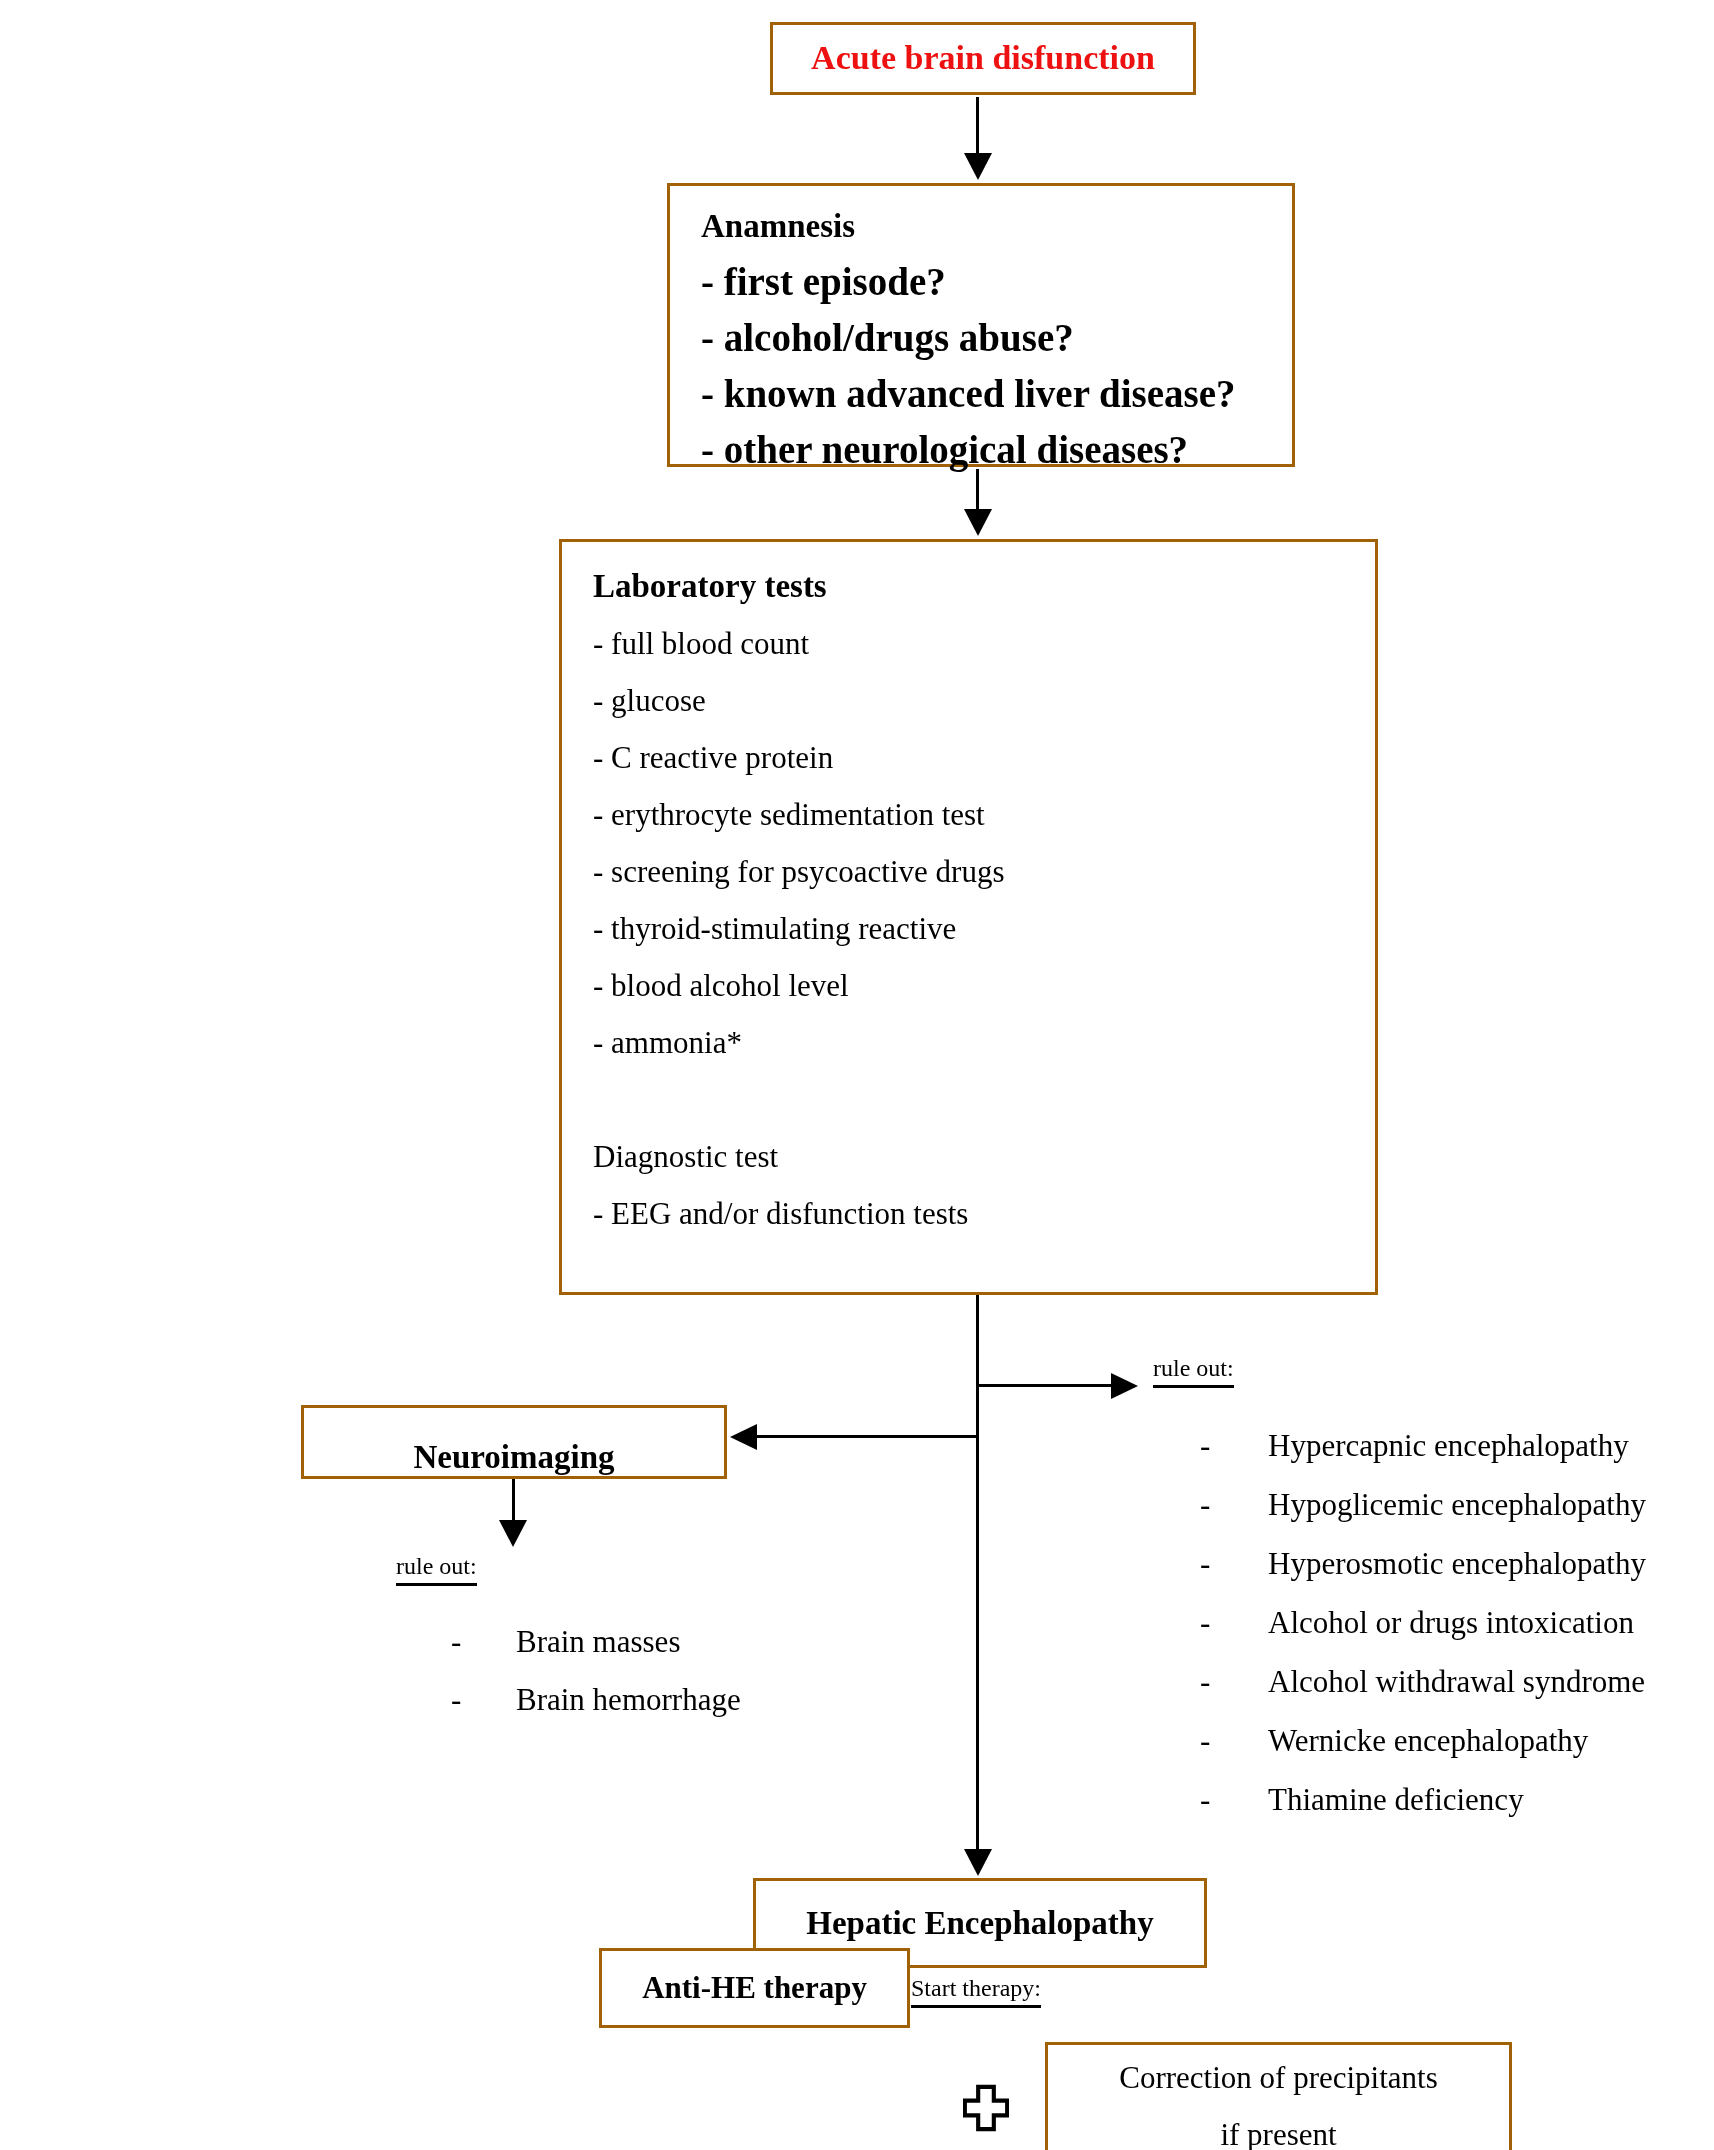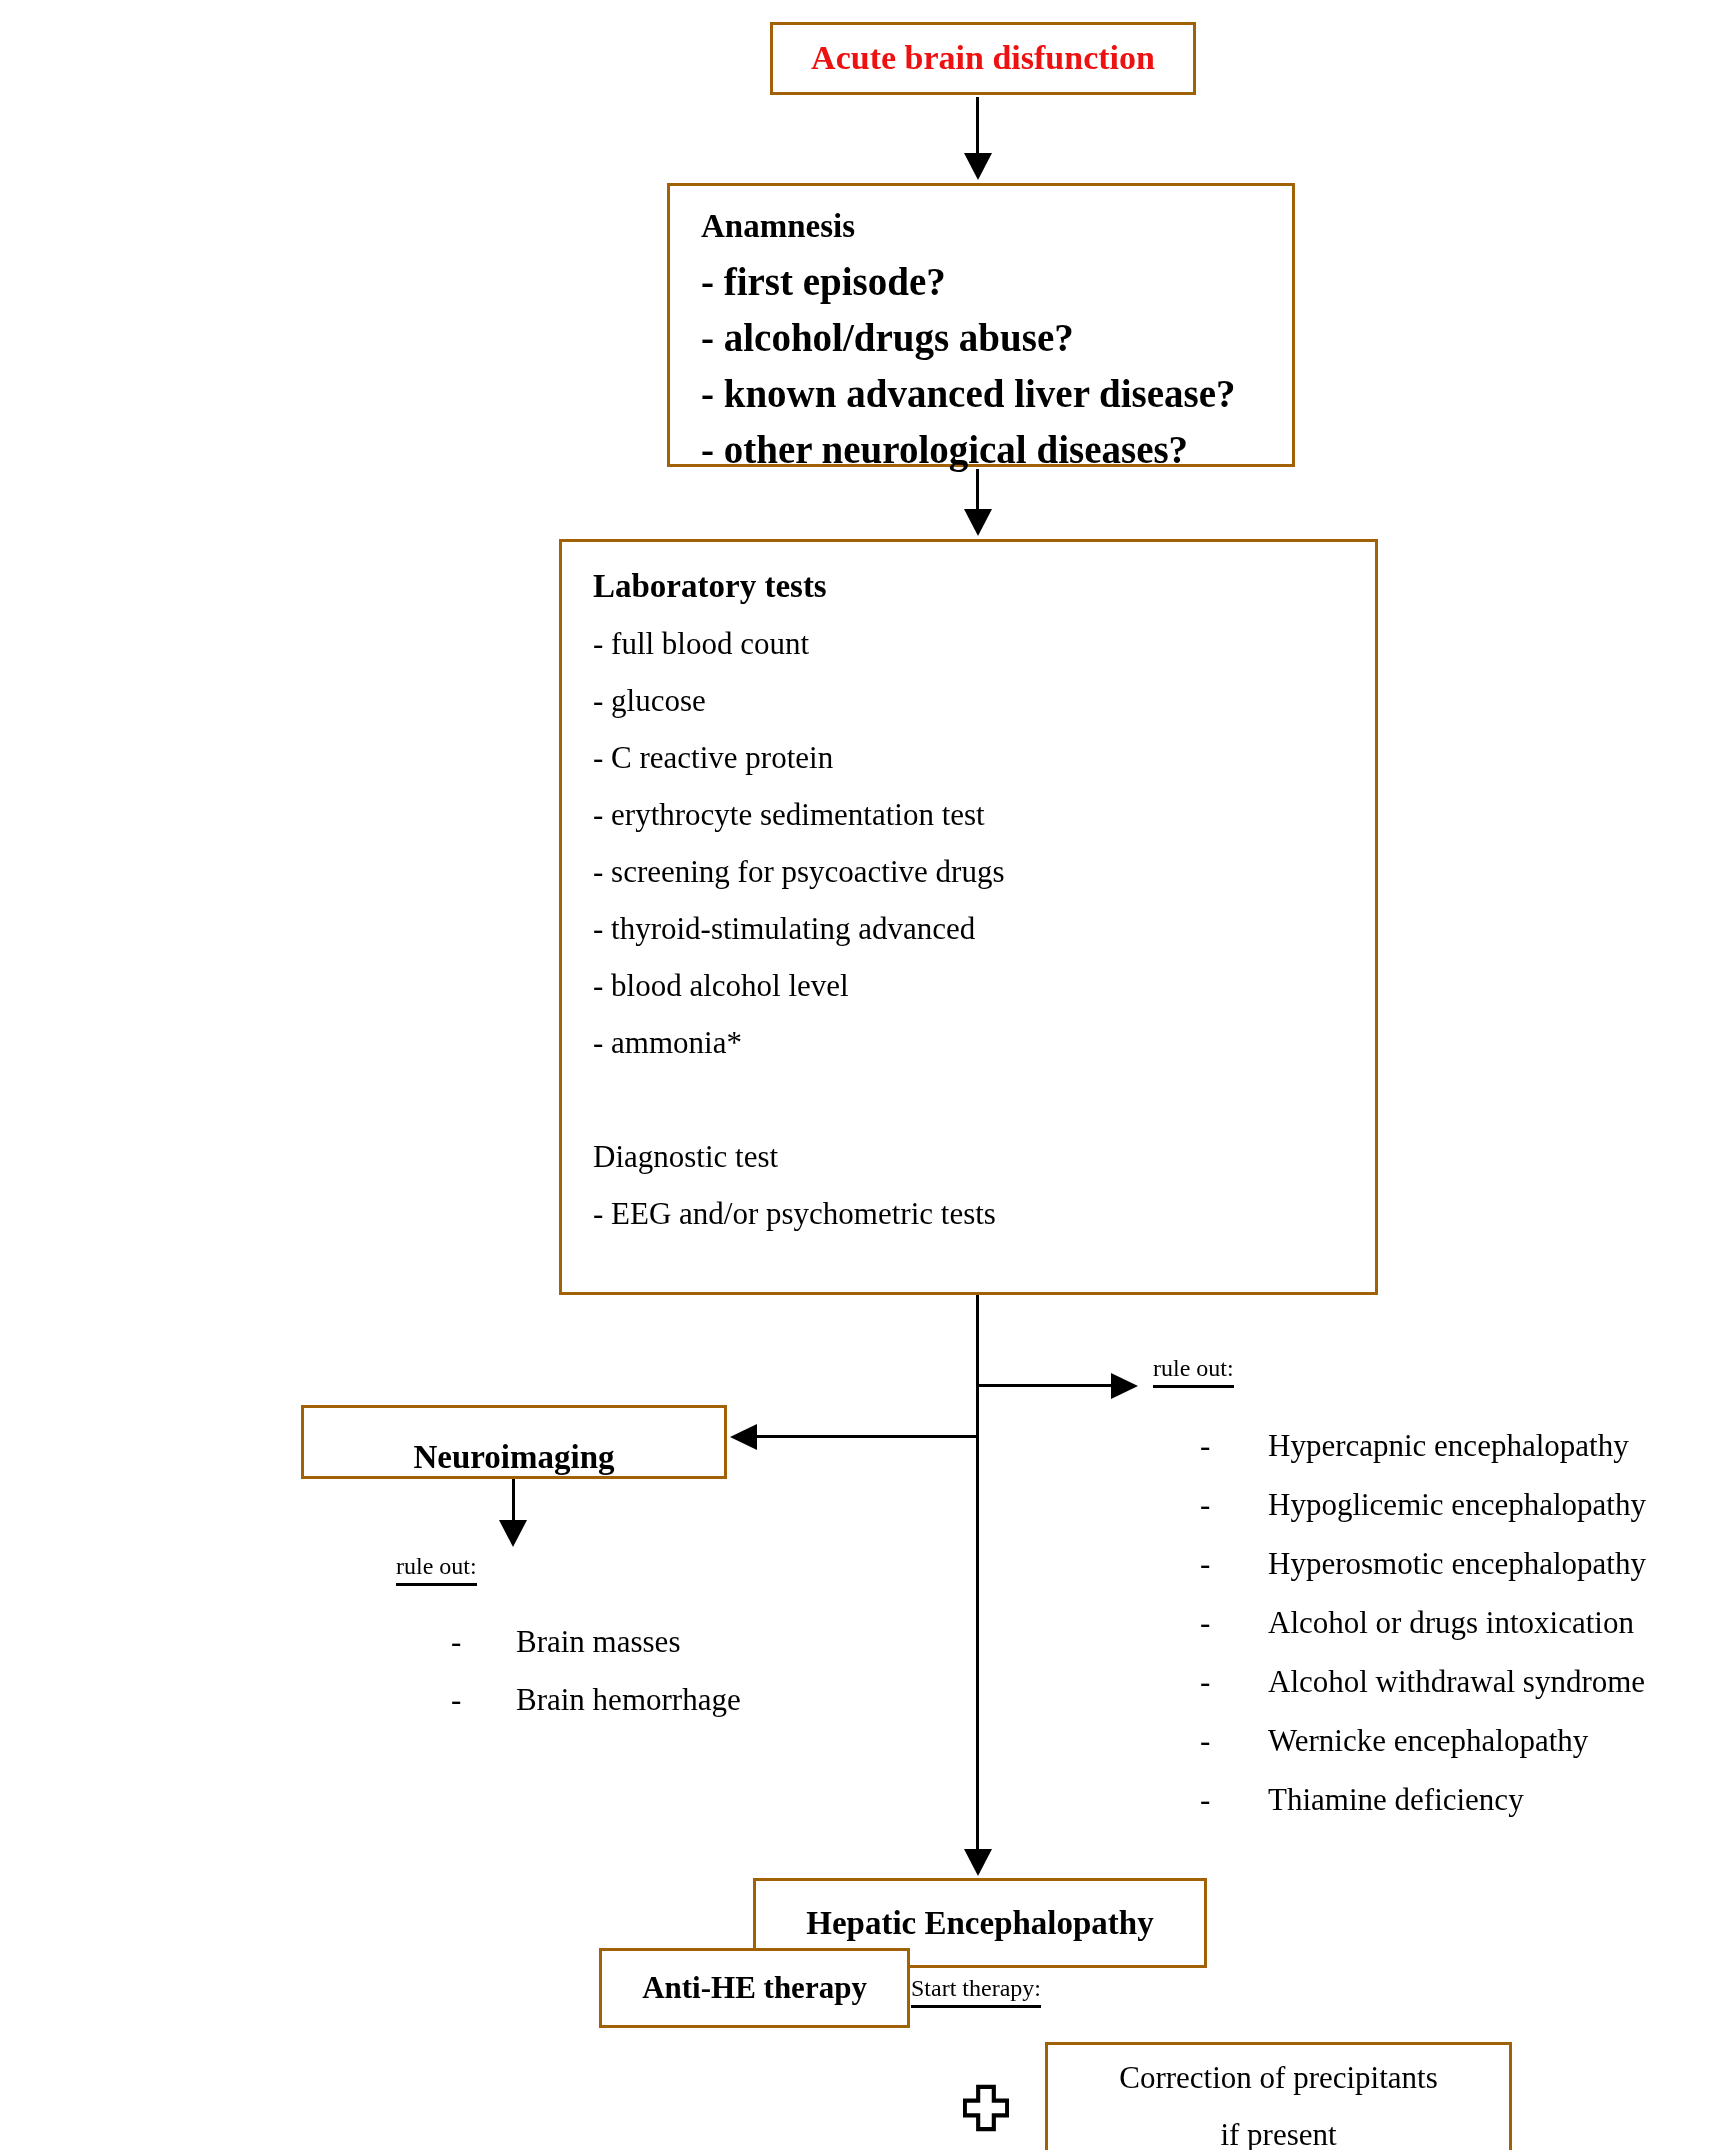--- a/index.html
+++ b/index.html
@@ -59,26 +59,26 @@
   <div class="line-v" style="left:976px;top:469px;height:40px;"></div>
   <div class="ah-down" style="left:964px;top:509px;"></div>
 
   <div class="box lab-list" style="left:559px;top:539px;width:819px;height:756px;">
     <div class="ln head">Laboratory tests</div>
     <div class="ln">- full blood count</div>
     <div class="ln">- glucose</div>
     <div class="ln">- C reactive protein</div>
     <div class="ln">- erythrocyte sedimentation test</div>
     <div class="ln">- screening for psycoactive drugs</div>
-    <div class="ln">- thyroid-stimulating advanced</div>
+    <div class="ln">- thyroid-stimulating reactive</div>
     <div class="ln">- blood alcohol level</div>
     <div class="ln">- ammonia*</div>
     <div class="spacer"></div>
     <div class="ln">Diagnostic test</div>
-    <div class="ln">- EEG and/or psychometric tests</div>
+    <div class="ln">- EEG and/or disfunction tests</div>
   </div>
 
   <div class="line-v" style="left:976px;top:1295px;height:554px;"></div>
   <div class="ah-down" style="left:964px;top:1849px;"></div>
 
   <div class="line-h" style="left:978px;top:1384px;width:133px;"></div>
   <div class="ah-right" style="left:1111px;top:1373px;"></div>
   <div class="floating-label" style="left:1153px;top:1355px;">
     <span class="ul">rule out:</span>
   </div>

